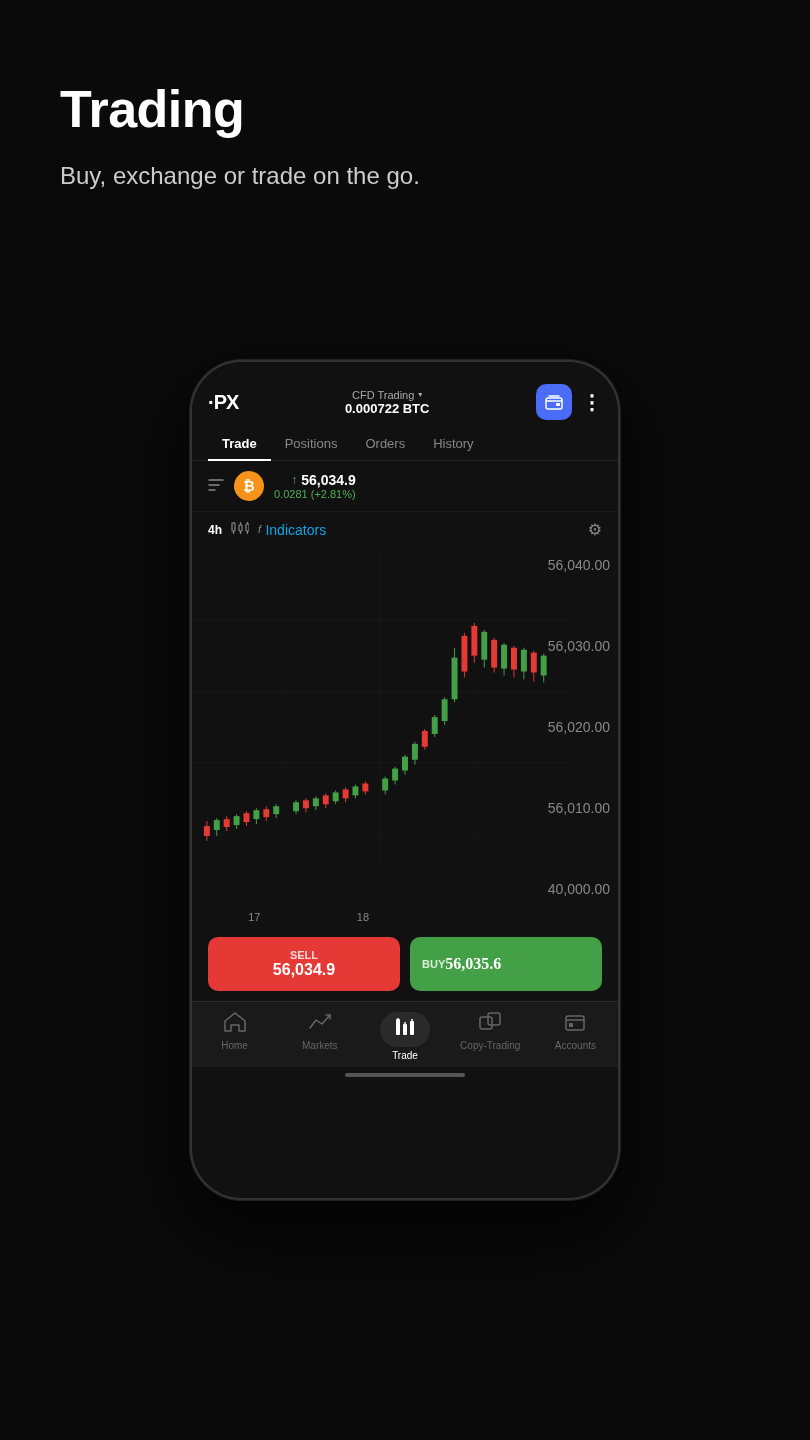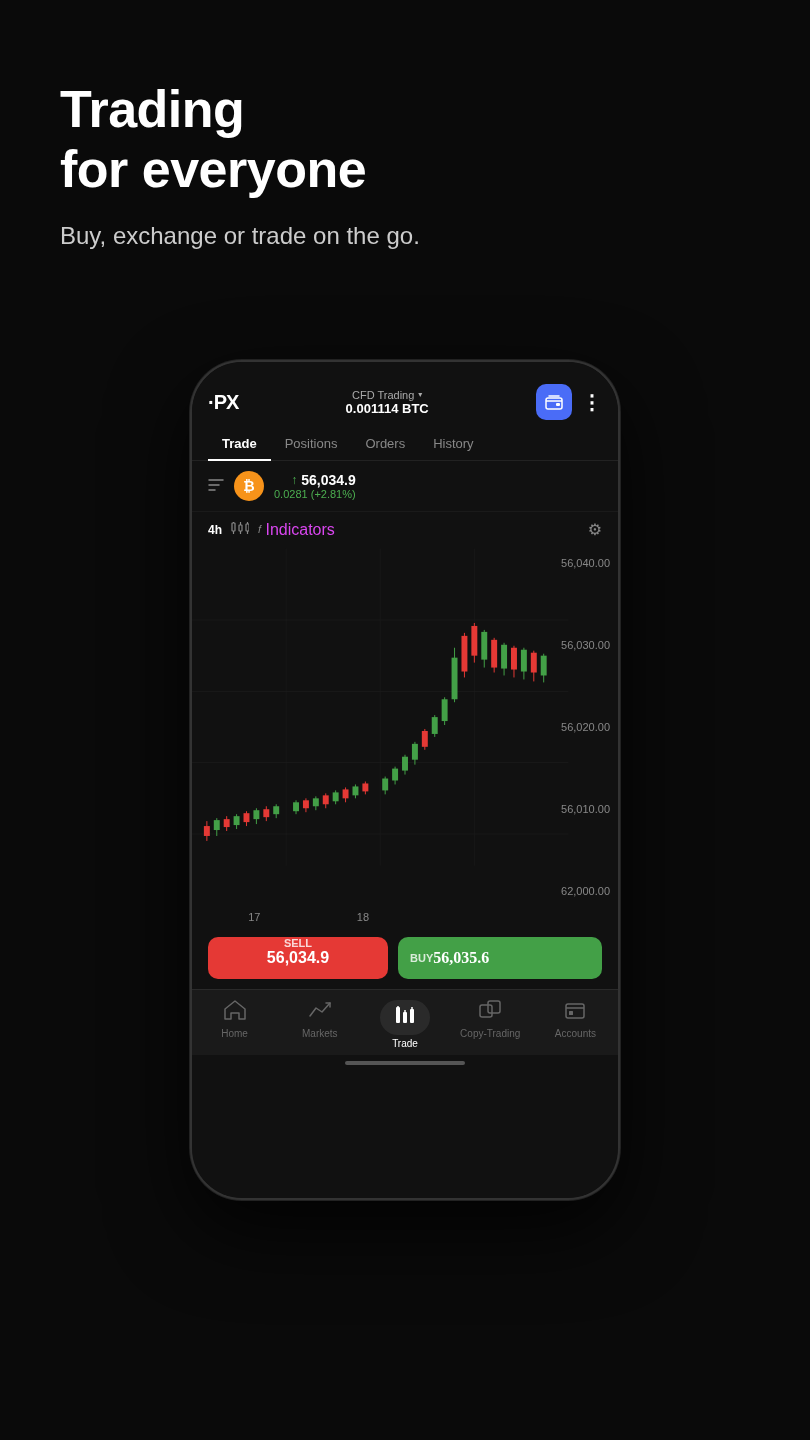--- a/index.html
+++ b/index.html
@@ -288,21 +288,21 @@
       top: 0;
       height: 100%;
       display: flex;
       flex-direction: column;
       justify-content: space-between;
       padding: 10px 0;
     }
 
     .price-label {
       color: #888;
-      font-size: 11px;
+      font-size: 14px;
     }
 
     
     .time-labels {
       display: flex;
       justify-content: space-around;
       padding: 4px 8px;
       background: #111;
     }
 
@@ -317,20 +317,21 @@
       padding: 10px 16px;
       gap: 10px;
       background: #111;
     }
 
     .sell-btn {
       flex: 1;
       background: #e53935;
       border: none;
       border-radius: 10px;
+      padding: 12px;
       cursor: pointer;
       display: flex;
       flex-direction: column;
       align-items: center;
     }
 
     .sell-label {
       color: rgba(255,255,255,0.8);
       font-size: 11px;
       font-weight: 600;
@@ -422,40 +423,39 @@
       stroke: #222;
       stroke-width: 0.5;
     }
   </style>
 </head>
 <body>
 
 <div class="hero-text">
   <div class="hero-title">
     <span>Trading</span><br>
-    <span>for everyone</span>
   </div>
   <div class="hero-subtitle">Buy, exchange or trade on the go.</div>
 </div>
 
 <div class="phone-wrapper">
   <div class="phone-frame">
     <div class="phone-side-btn"></div>
     <div class="phone-screen">
 
       <div class="status-bar"></div>
 
       <div class="app-header">
         <div class="logo">·PX</div>
         <div class="header-center">
           <div class="cfd-label">
             <span>CFD Trading</span>
             <span class="chevron">▾</span>
           </div>
-          <div class="btc-balance">0.001114 BTC</div>
+          <div class="btc-balance">0.000722 BTC</div>
         </div>
         <div class="header-right">
           <div class="wallet-btn">
             <svg width="18" height="16" viewBox="0 0 18 16" fill="none">
               <rect x="1" y="4" width="16" height="11" rx="2" stroke="white" stroke-width="1.5" fill="none"></rect>
               <path d="M1 7h16" stroke="white" stroke-width="1.5"></path>
               <rect x="11" y="9" width="4" height="3" rx="1" fill="white"></rect>
               <path d="M4 2h10" stroke="white" stroke-width="1.5" stroke-linecap="round"></path>
             </svg>
           </div>
@@ -501,21 +501,21 @@
             <rect x="8" y="4" width="3" height="6" rx="0.5" stroke="#888" stroke-width="1.2" fill="none"></rect>
             <line x1="9.5" y1="1" x2="9.5" y2="4" stroke="#888" stroke-width="1.2"></line>
             <line x1="9.5" y1="10" x2="9.5" y2="13" stroke="#888" stroke-width="1.2"></line>
             <rect x="15" y="3" width="3" height="7" rx="0.5" stroke="#888" stroke-width="1.2" fill="none"></rect>
             <line x1="16.5" y1="1" x2="16.5" y2="3" stroke="#888" stroke-width="1.2"></line>
             <line x1="16.5" y1="10" x2="16.5" y2="13" stroke="#888" stroke-width="1.2"></line>
           </svg>
         </span>
         <div class="indicators-btn">
           <span style="color:#888; font-size:11px;">𝑓</span>
-          <span style="color:#d946ef; font-size:16px;">Indicators</span>
+          <span style="color:#0ea5e9; font-size:14px;">Indicators</span>
         </div>
         <div class="gear-icon">⚙</div>
       </div>
 
       <div class="chart-area">
         <svg class="chart-svg" viewBox="0 0 430 360" xmlns="http://www.w3.org/2000/svg">
 
           <line x1="0" y1="72" x2="380" y2="72" class="chart-grid-line" stroke="#222" stroke-width="0.5"></line>
           <line x1="0" y1="144" x2="380" y2="144" class="chart-grid-line" stroke="#222" stroke-width="0.5"></line>
           <line x1="0" y1="216" x2="380" y2="216" class="chart-grid-line" stroke="#222" stroke-width="0.5"></line>
@@ -624,21 +624,21 @@
           <line x1="355" y1="106" x2="355" y2="135" stroke="#43a047" stroke-width="1"></line>
           <rect x="352" y="108" width="6" height="20" fill="#43a047"></rect>
         </svg>
 
         
         <div class="price-labels">
           <span class="price-label">56,040.00</span>
           <span class="price-label">56,030.00</span>
           <span class="price-label">56,020.00</span>
           <span class="price-label">56,010.00</span>
-          <span class="price-label">62,000.00</span>
+          <span class="price-label">40,000.00</span>
         </div>
       </div>
 
       <div class="time-labels">
         <span class="time-label">17</span>
         <span class="time-label">18</span>
         <span class="time-label"></span>
         <span class="time-label"></span>
       </div>
 

